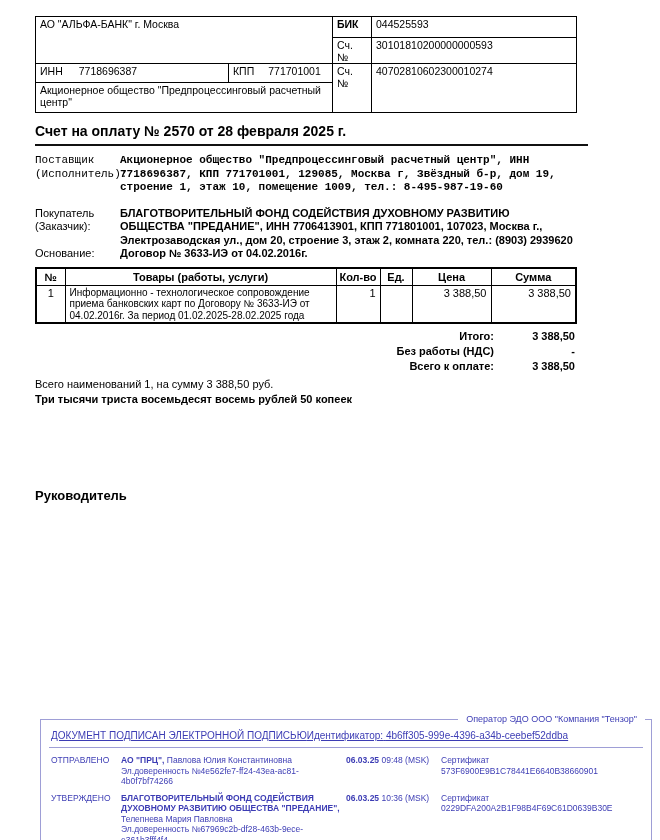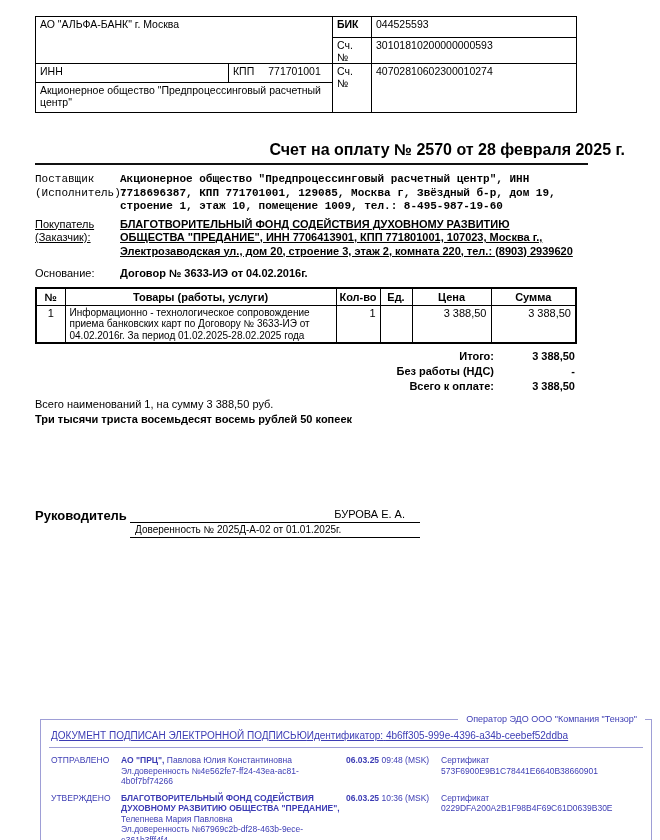--- a/index.html
+++ b/index.html
@@ -10,35 +10,35 @@
   
   .bank-table { width:540px; display:grid; grid-template-columns:193px 104px 39px 204px;
     grid-template-rows:21px 26px 19px 29px; border:1px solid #000; font-size:10.5px; line-height:12px; }
   .bank-table > div { padding:1px 4px; overflow:hidden; border-color:#000; }
   .c-bank { grid-column:1/3; grid-row:1/3; border-right:1px solid; border-bottom:1px solid;
     display:flex; flex-direction:column; justify-content:space-between; }
   .c-bik-label  { grid-column:3; grid-row:1; border-right:1px solid; border-bottom:1px solid;font-weight:bold; }
   .c-bik-value  { grid-column:4; grid-row:1; border-bottom:1px solid; }
   .c-corr-label { grid-column:3; grid-row:2; border-right:1px solid; border-bottom:1px solid; }
   .c-corr-value { grid-column:4; grid-row:2; border-bottom:1px solid; }
-  .c-inn { grid-column:1; grid-row:3; border-right:1px solid; border-bottom:1px solid; display:flex; gap:16px;flex-direction:column; }
+  .c-inn { grid-column:1; grid-row:3; border-right:1px solid; border-bottom:1px solid; display:flex; gap:16px; }
   .c-kpp { grid-column:2; grid-row:3; border-right:1px solid; border-bottom:1px solid; display:flex; gap:14px; }
   .c-acct-label { grid-column:3; grid-row:3/5; border-right:1px solid; }
   .c-acct-value { grid-column:4; grid-row:3/5; }
   .c-payee { grid-column:1/3; grid-row:4; border-right:1px solid;
     display:flex; flex-direction:column; justify-content:space-between; }
   .small-label { font-size:9px;margin-top:43px; }
 
   
-  .doc-title { margin-top:28px; font-size:16px; font-weight:bold; line-height:18px;text-align:right; }
+  .doc-title { margin-top:9px; font-size:14px; font-weight:bold; line-height:18px; }
   .title-rule { margin-top:4px; width:553px; height:2px; background:#111; }
 
   
   .party-row { display:grid; grid-template-columns:85px 455px; font-size:11px; line-height:13.5px; }
-  .m8 { margin-top:8px;font-family:Liberation Mono, monospace; } .m12 { margin-top:4px;text-decoration:underline; } .m9 { margin-top:9px; }
+  .m8 { margin-top:8px;font-family:Liberation Mono, monospace; } .m12 { margin-top:12px; } .m9 { margin-top:0; }
   .party-value { font-weight:bold; }
 
   
   table.items { width:540px; border:2px solid #000; border-collapse:collapse; margin-top:6px;
     font-size:11px; table-layout:fixed; }
   table.items th { border:1px solid #000; font-weight:bold; padding:2px 2px; }
   table.items td { border:1px solid #000; padding:1px 4px; vertical-align:top; }
   td.cell-num { text-align:center; }
   td.cell-desc { font-size:10px; line-height:11.5px; padding:1px 3px; }
   td.cell-right { text-align:right; }
@@ -171,24 +171,20 @@
         <div class="totals-label">Всего к оплате:</div>
         <div class="totals-value">3 388,50</div>
       </div>
     </div>
 
     <div class="count-line">Всего наименований 1, на сумму 3 388,50 руб.</div>
     <div class="words-line">Три тысячи триста восемьдесят восемь рублей 50 копеек</div>
 
     <div class="sig-row">
       <div class="sig-role">Руководитель</div>
-      <div class="sig-area">
-        <div class="sig-line">БУРОВА Е. А.</div>
-        <div class="sig-attorney">Доверенность № 2025Д-А-02 от 01.01.2025г.</div>
-      </div>
     </div>
   </div>
 
   <div class="stamp">
     <div class="stamp-operator">Оператор ЭДО ООО "Компания "Тензор"</div>
     <div class="stamp-head">
       <div>ДОКУМЕНТ ПОДПИСАН ЭЛЕКТРОННОЙ ПОДПИСЬЮ</div>
       <div>
         <span>Идентификатор:</span>
         <span>4b6ff305-999e-4396-a34b-ceebef52ddba</span>

